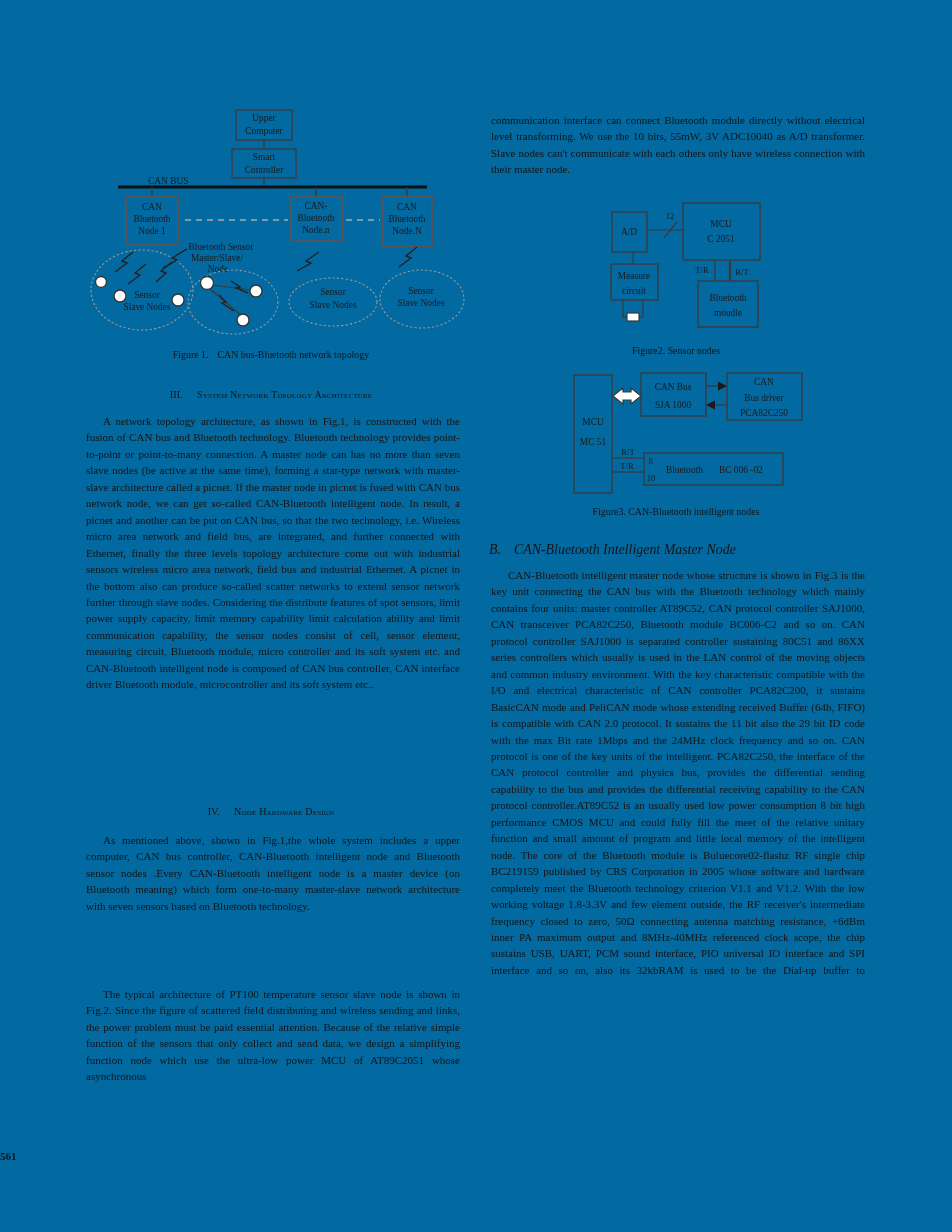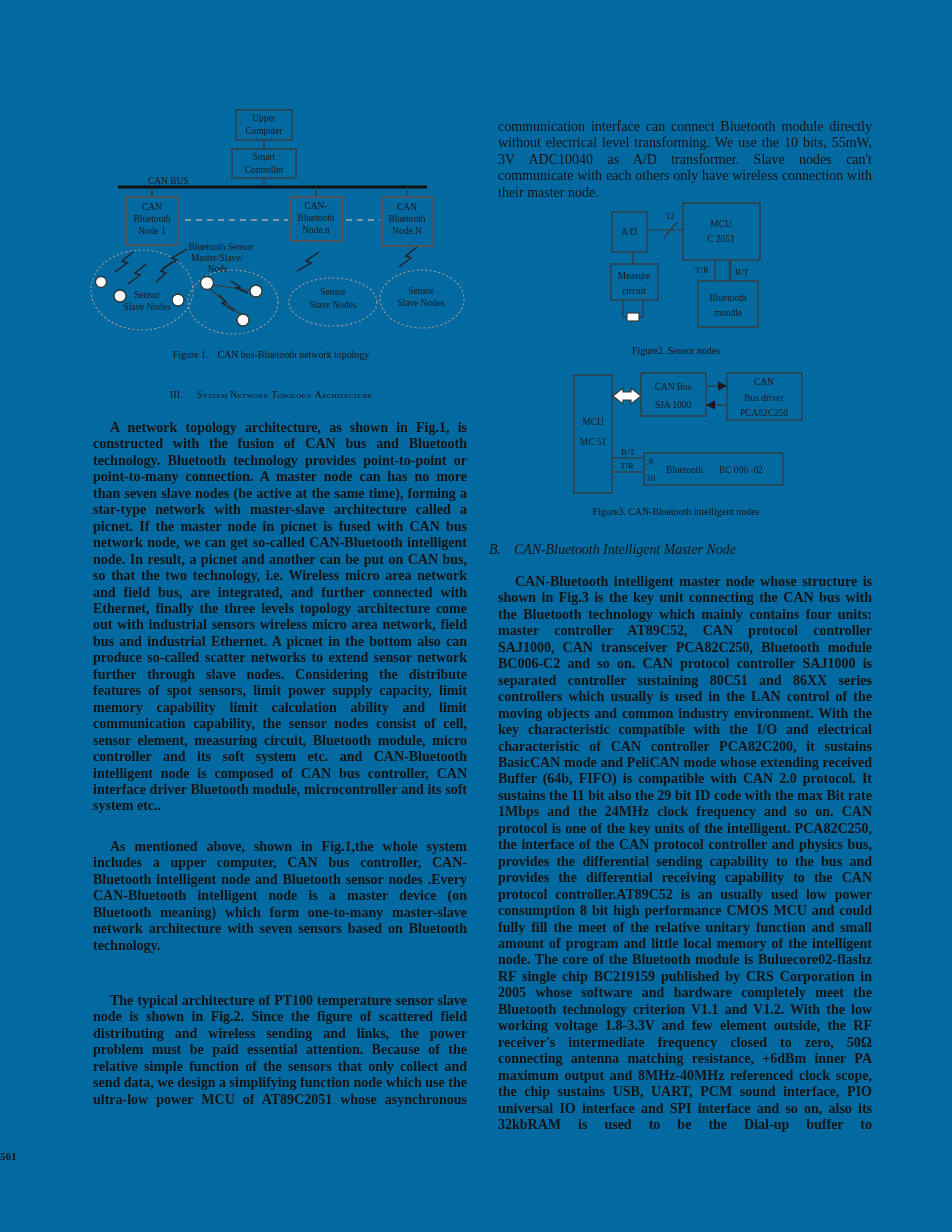--- a/index.html
+++ b/index.html
@@ -4,24 +4,24 @@
 <style>
   html,body { margin:0; padding:0; background:#e8e8e8; }
   .page {
     position:relative; width:952px; height:1232px; margin:0 auto;
     background:#0369a1; overflow:hidden;
     font-family:"Liberation Serif", serif; color:#141414;
   }
   .col-left  { left:84px;  width:374px; }
   .col-right { left:489px; width:374px; }
   .body-par {
-    position:absolute; text-align:justify; font-size:14px; line-height:16.45px;
-    margin:9px;
-  }
-  .indent { text-indent:17px;font-weight:bold; }
+    position:absolute; text-align:justify; font-size:11px; line-height:16.45px;
+    margin:2px;
+  }
+  .indent { text-indent:17px; }
   .lastjust { text-align-last:justify; }
   .sec-heading {
     position:absolute; text-align:center; font-size:10px;
     font-variant:small-caps; letter-spacing:0.2px;
   }
   .sec-num { margin-right:14px; }
   .sub-heading {
     position:absolute; font-style:italic; font-size:13.9px;
   }
   .sub-num { margin-right:13px; }
@@ -134,20 +134,23 @@
   </svg>
   <div class="caption col-left" style="top:349px;">
     <span>Figure 1.</span><span class="cap-gap">CAN bus-Bluetooth network topology</span>
   </div>
 
   <div class="sec-heading col-left" style="top:389px;">
     <span class="sec-num">III.</span><span>System Network Topology Architecture</span>
   </div>
   <p class="body-par indent col-left" style="top:411px;">A network topology architecture, as shown in Fig.1, is constructed with the fusion of CAN bus and Bluetooth technology. Bluetooth technology provides point-to-point or point-to-many connection. A master node can has no more than seven slave nodes (be active at the same time), forming a star-type network with master-slave architecture called a picnet. If the master node in picnet is fused with CAN bus network node, we can get so-called CAN-Bluetooth intelligent node. In result, a picnet and another can be put on CAN bus, so that the two technology, i.e. Wireless micro area network and field bus, are integrated, and further connected with Ethernet, finally the three levels topology architecture come out with industrial sensors wireless micro area network, field bus and industrial Ethernet. A picnet in the bottom also can produce so-called scatter networks to extend sensor network further through slave nodes. Considering the distribute features of spot sensors, limit power supply capacity, limit memory capability limit calculation ability and limit communication capability, the sensor nodes consist of cell, sensor element, measuring circuit, Bluetooth module, micro controller and its soft system etc. and CAN-Bluetooth intelligent node is composed of CAN bus controller, CAN interface driver Bluetooth module, microcontroller and its soft system etc..</p>
 
+  <div class="sec-heading col-left" style="top:806px;">
+    <span class="sec-num">IV.</span><span>Node Hardware Design</span>
+  </div>
   <p class="body-par indent col-left" style="top:830px;">As mentioned above, shown in Fig.1,the whole system includes a upper computer, CAN bus controller, CAN-Bluetooth intelligent node and Bluetooth sensor nodes .Every CAN-Bluetooth intelligent node is a master device (on Bluetooth meaning) which form one-to-many master-slave network architecture with seven sensors based on Bluetooth technology.</p>
 
   <p class="body-par indent lastjust col-left" style="top:984px;">The typical architecture of PT100 temperature sensor slave node is shown in Fig.2. Since the figure of scattered field distributing and wireless sending and links, the power problem must be paid essential attention. Because of the relative simple function of the sensors that only collect and send data, we design a simplifying function node which use the ultra-low power MCU of AT89C2051 whose asynchronous</p>
 
   <p class="body-par col-right" style="top:110px;">communication interface can connect Bluetooth module directly without electrical level transforming. We use the 10 bits, 55mW, 3V ADC10040 as A/D transformer. Slave nodes can't communicate with each others only have wireless connection with their master node.</p>
 
   <svg class="fig" style="top:200px;left:489px;" width="378" height="132" viewBox="0 0 378 132">
     <rect class="boxline" x="123" y="12" width="35" height="40"></rect>
     <text x="140" y="35" text-anchor="middle">A/D</text>
     <rect class="boxline" x="194" y="3" width="77" height="57"></rect>

